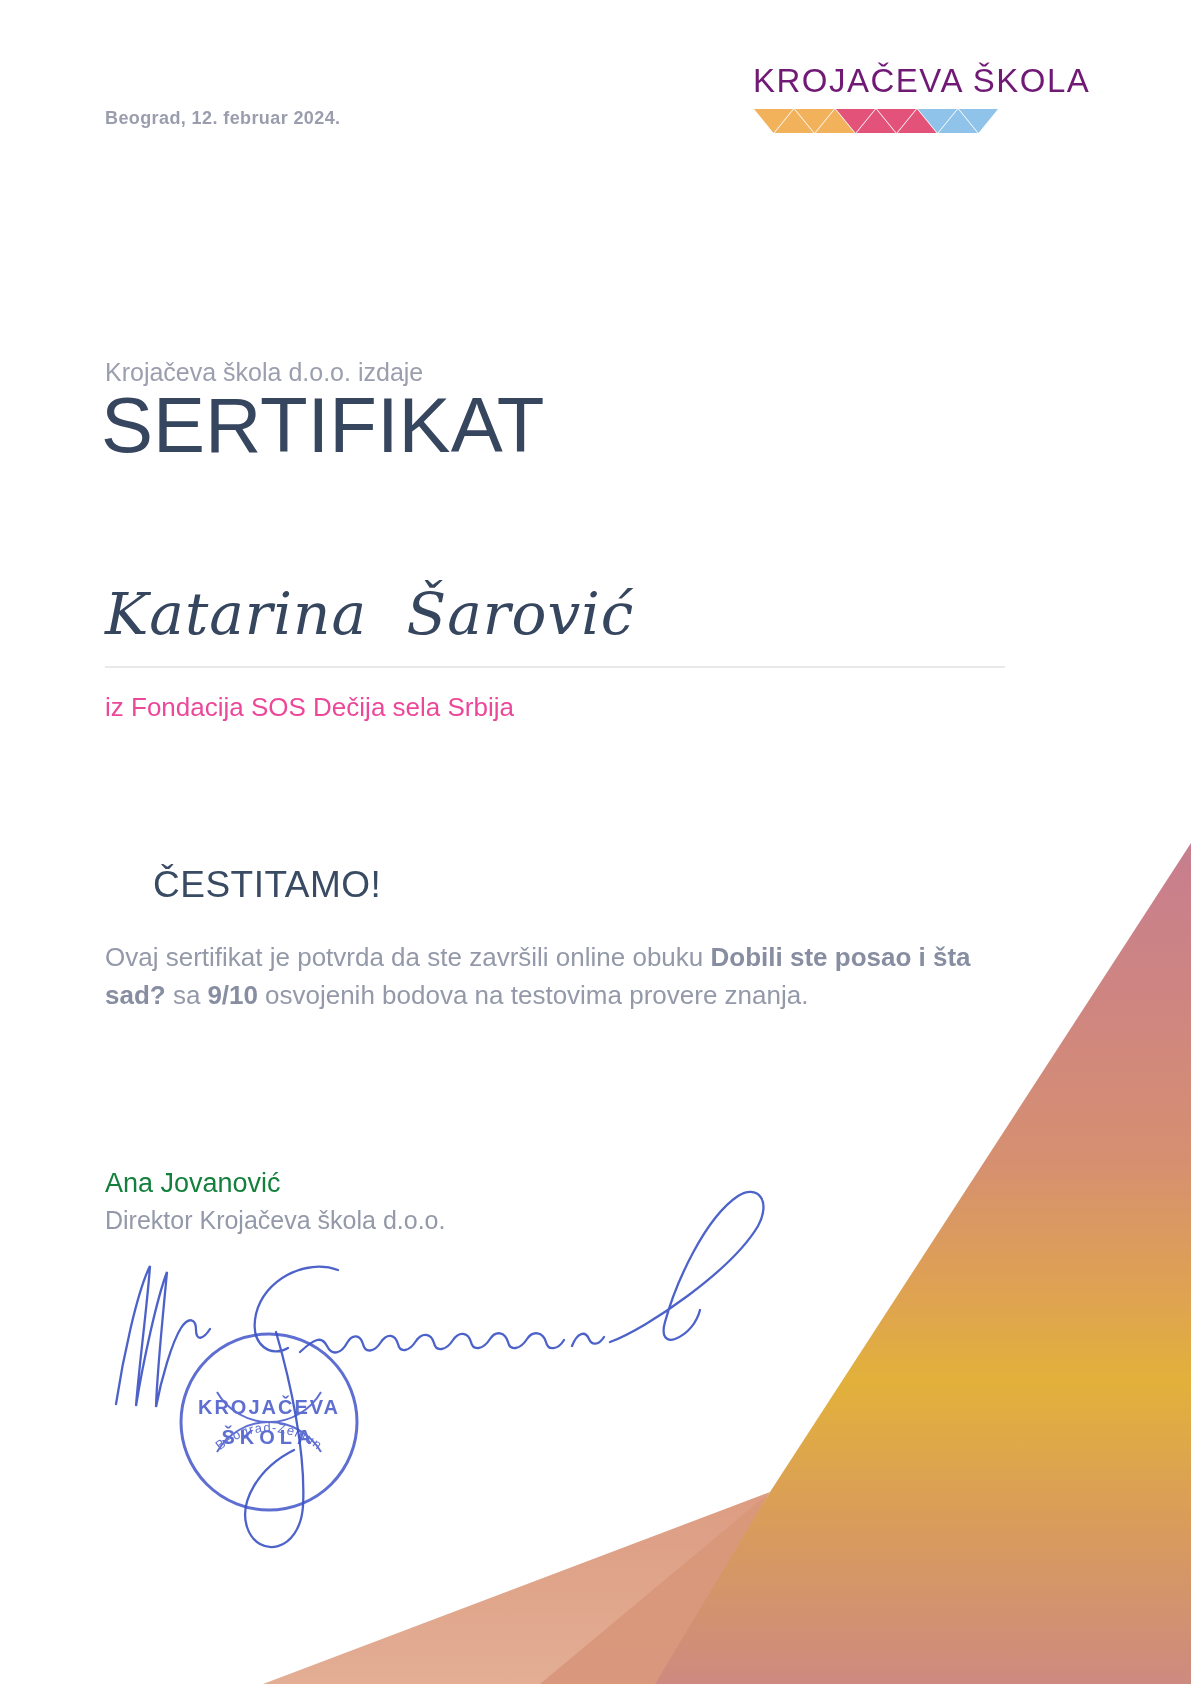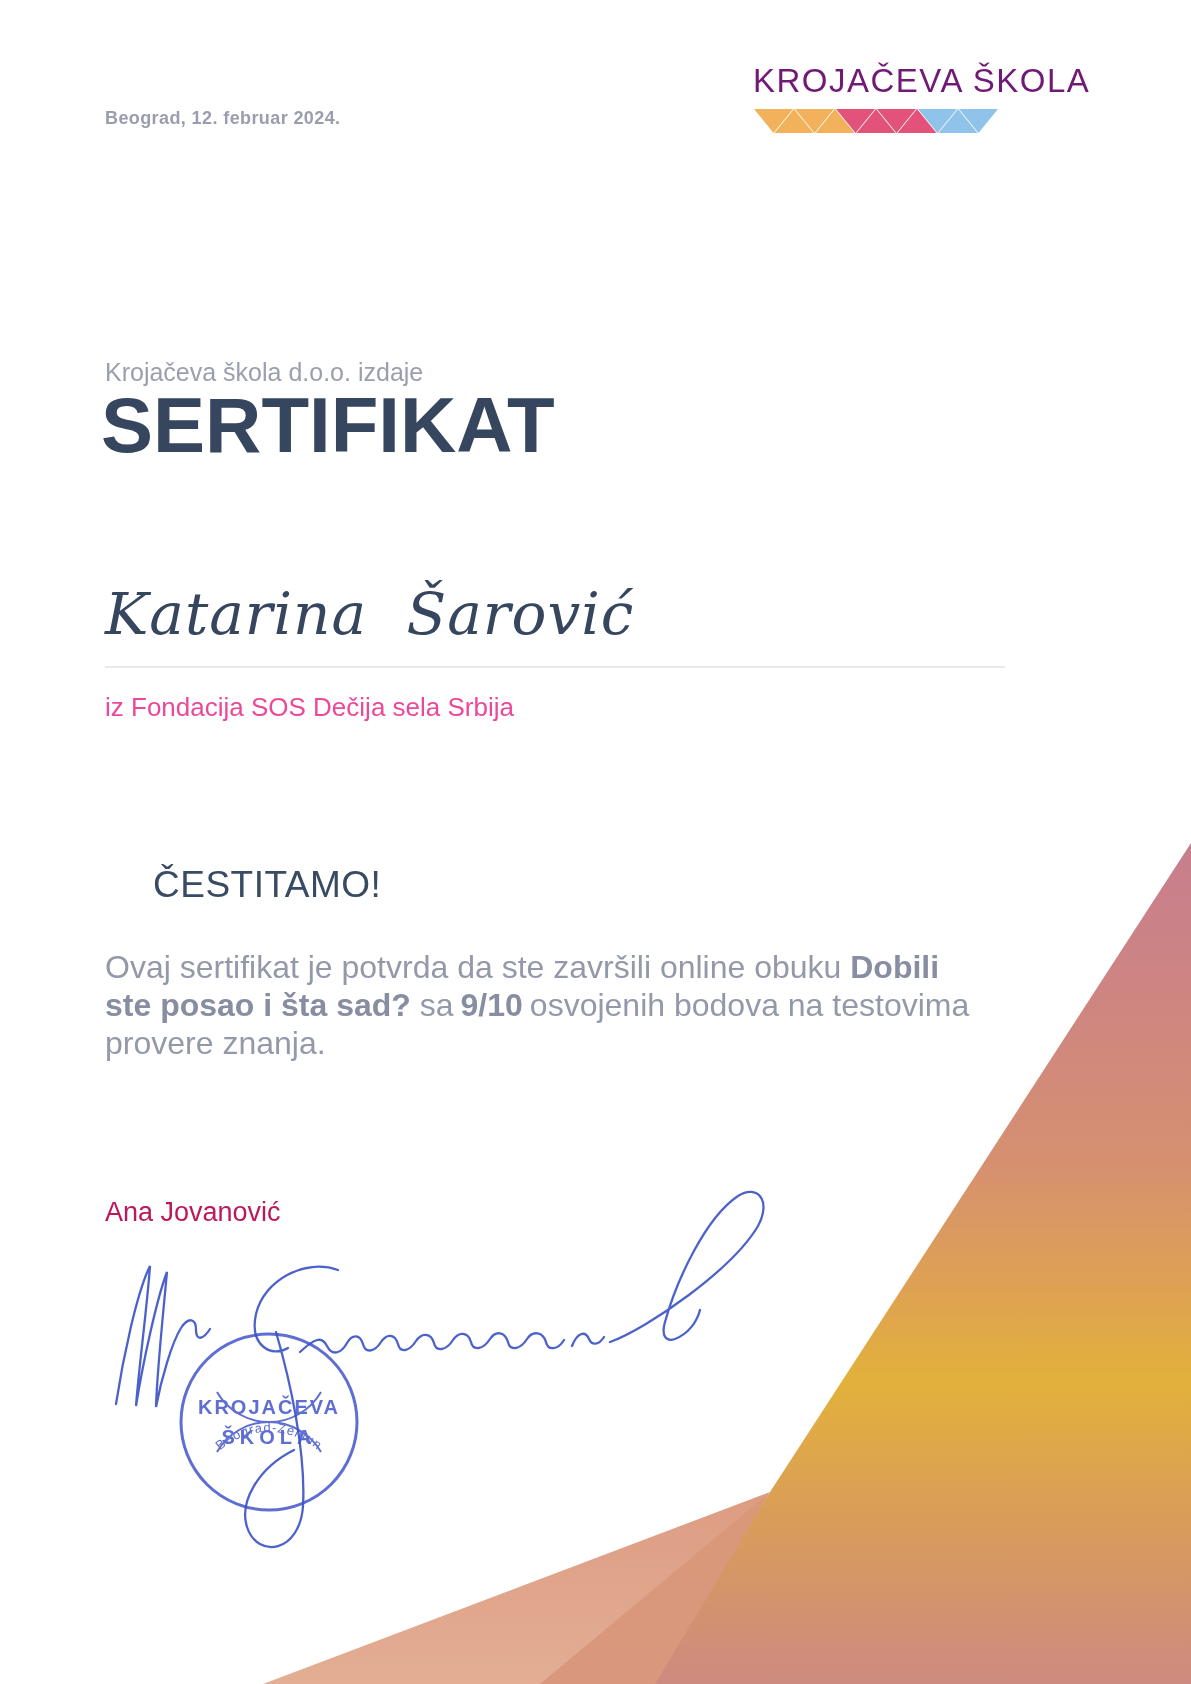--- a/index.html
+++ b/index.html
@@ -23,21 +23,21 @@
     font-size:33px;color:#701a75;letter-spacing:1.5px;white-space:nowrap;
   }
   .logo .tri-band{display:block;margin-top:8px;}
 
   .issuer{
     position:absolute;left:105px;top:358px;
     font-size:25px;color:#9A9EAE;
   }
   .title{
     position:absolute;left:101px;top:386px;
-    font-size:78px;font-weight:700;color:#37465F;letter-spacing:0;
+    font-size:78px;font-weight:400;color:#37465F;letter-spacing:0;
     line-height:1;
   }
   .recipient-name{
     position:absolute;left:105px;top:580px;
     font-family:"DejaVu Serif",serif;font-style:italic;
     font-size:58px;color:#36465E;word-spacing:20px;letter-spacing:1px;text-align:right;
   }
   .name-rule{
     position:absolute;left:105px;top:666px;width:900px;height:2px;
     background:#E9E9EC;
@@ -45,27 +45,27 @@
   .recipient-org{
     position:absolute;left:105px;top:692px;
     font-size:26px;color:#ec4899;
   }
   .congrats{
     position:absolute;left:105px;top:864px;
     font-size:37px;color:#394A63;letter-spacing:.5px;margin-left:48px;
   }
   .body-text{
     position:absolute;left:105px;top:938px;width:880px;
-    font-size:32px;line-height:38px;color:#9399A9;margin-top:10px;
+    font-size:26px;line-height:38px;color:#9399A9;
   }
   .body-text b{color:#888EA1;font-weight:700;}
   .body-text .score{margin:0 7px;}
   .signer-name{
     position:absolute;left:105px;top:1168px;
-    font-size:27px;color:#be185d;margin-top:29px;
+    font-size:27px;color:#15803d;
   }
   .signer-title{
     position:absolute;left:105px;top:1206px;
     font-size:25px;color:#9399A9;
   }
 </style>
 </head>
 <body>
 
 <svg id="bg-art" class="layer" viewBox="0 0 1191 1684" xmlns="http://www.w3.org/2000/svg">
@@ -124,20 +124,21 @@
   <div class="name-rule"></div>
   <div class="recipient-org">iz Fondacija SOS Dečija sela Srbija</div>
 
   <div class="congrats">ČESTITAMO!</div>
 
   <div class="body-text">
     <span>Ovaj sertifikat je potvrda da ste završili online obuku </span><b>Dobili ste posao i šta sad?</b><span> sa</span><b class="score">9/10</b><span>osvojenih bodova na testovima provere znanja.</span>
   </div>
 
   <div class="signer-name">Ana Jovanović</div>
+  <div class="signer-title">Direktor Krojačeva škola d.o.o.</div>
 </div>
 
 <svg id="fg-art" class="layer" viewBox="0 0 1191 1684" xmlns="http://www.w3.org/2000/svg">
 
   <g opacity="0.85">
     <circle cx="269" cy="1422" r="88" fill="none" stroke="#4255C9" stroke-width="3"></circle>
     <path d="M 217 1392 A 60 60 0 0 0 321 1392" fill="none" stroke="#4255C9" stroke-width="2"></path>
     <path d="M 217 1452 A 60 60 0 0 1 321 1452" fill="none" stroke="#4255C9" stroke-width="2"></path>
     <text x="269" y="1414" text-anchor="middle" font-family="Liberation Sans, sans-serif" font-size="20" font-weight="bold" letter-spacing="2" fill="#4255C9">KROJAČEVA</text>
     <text x="269" y="1444" text-anchor="middle" font-family="Liberation Sans, sans-serif" font-size="20" font-weight="bold" letter-spacing="5" fill="#4255C9">ŠKOLA</text>

